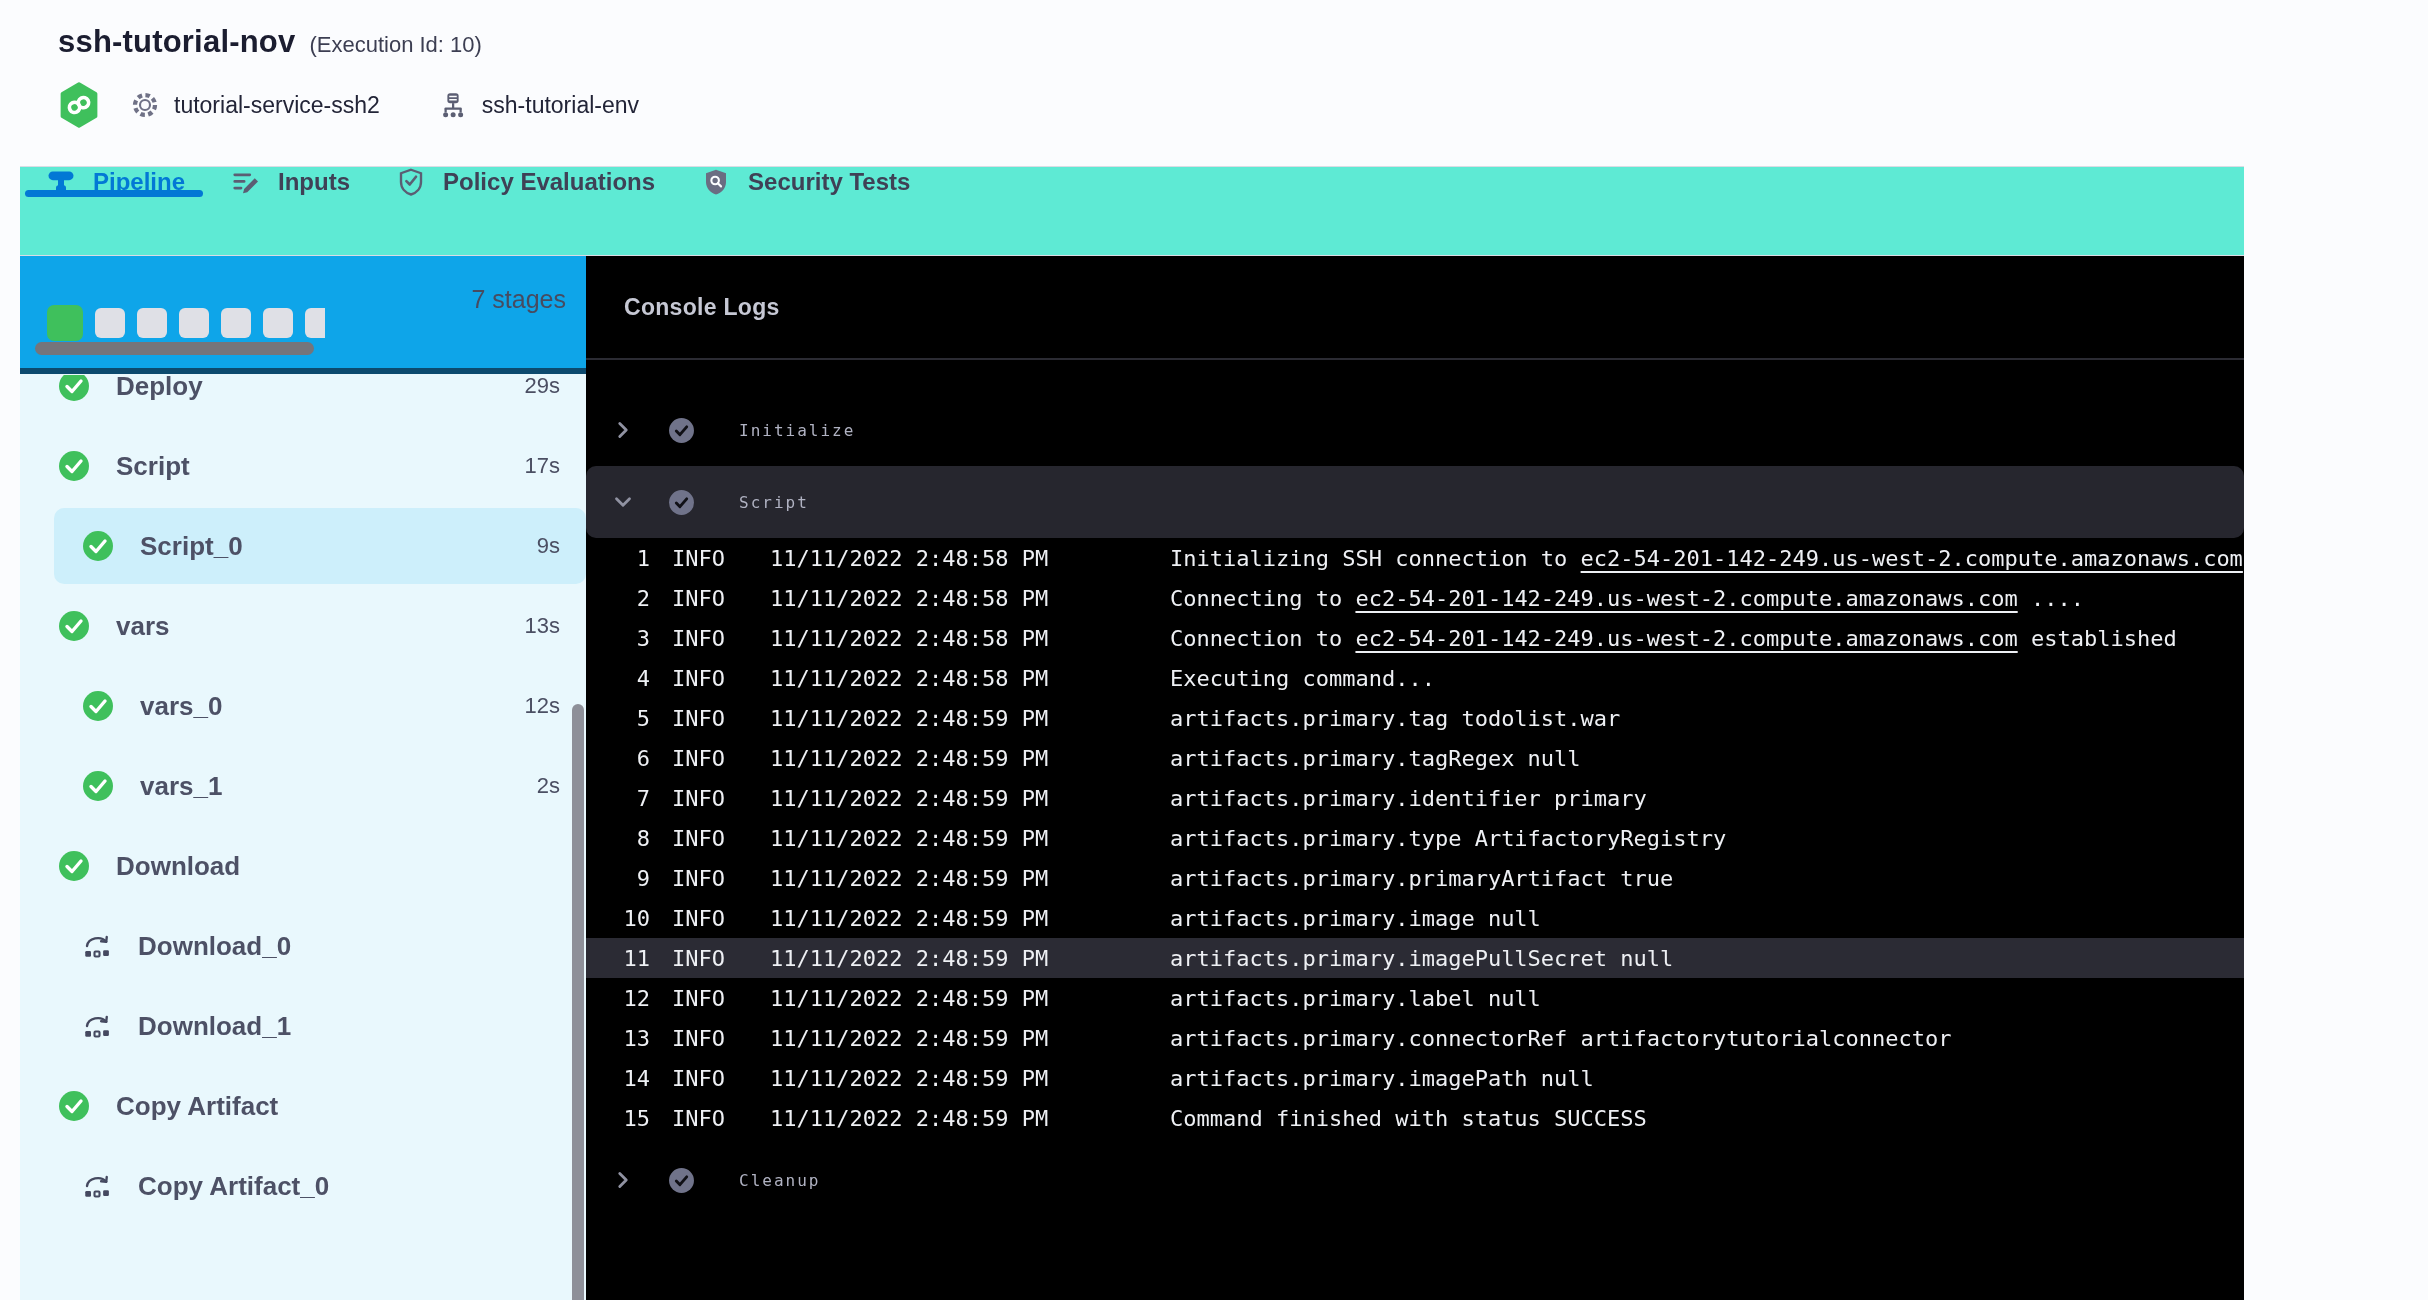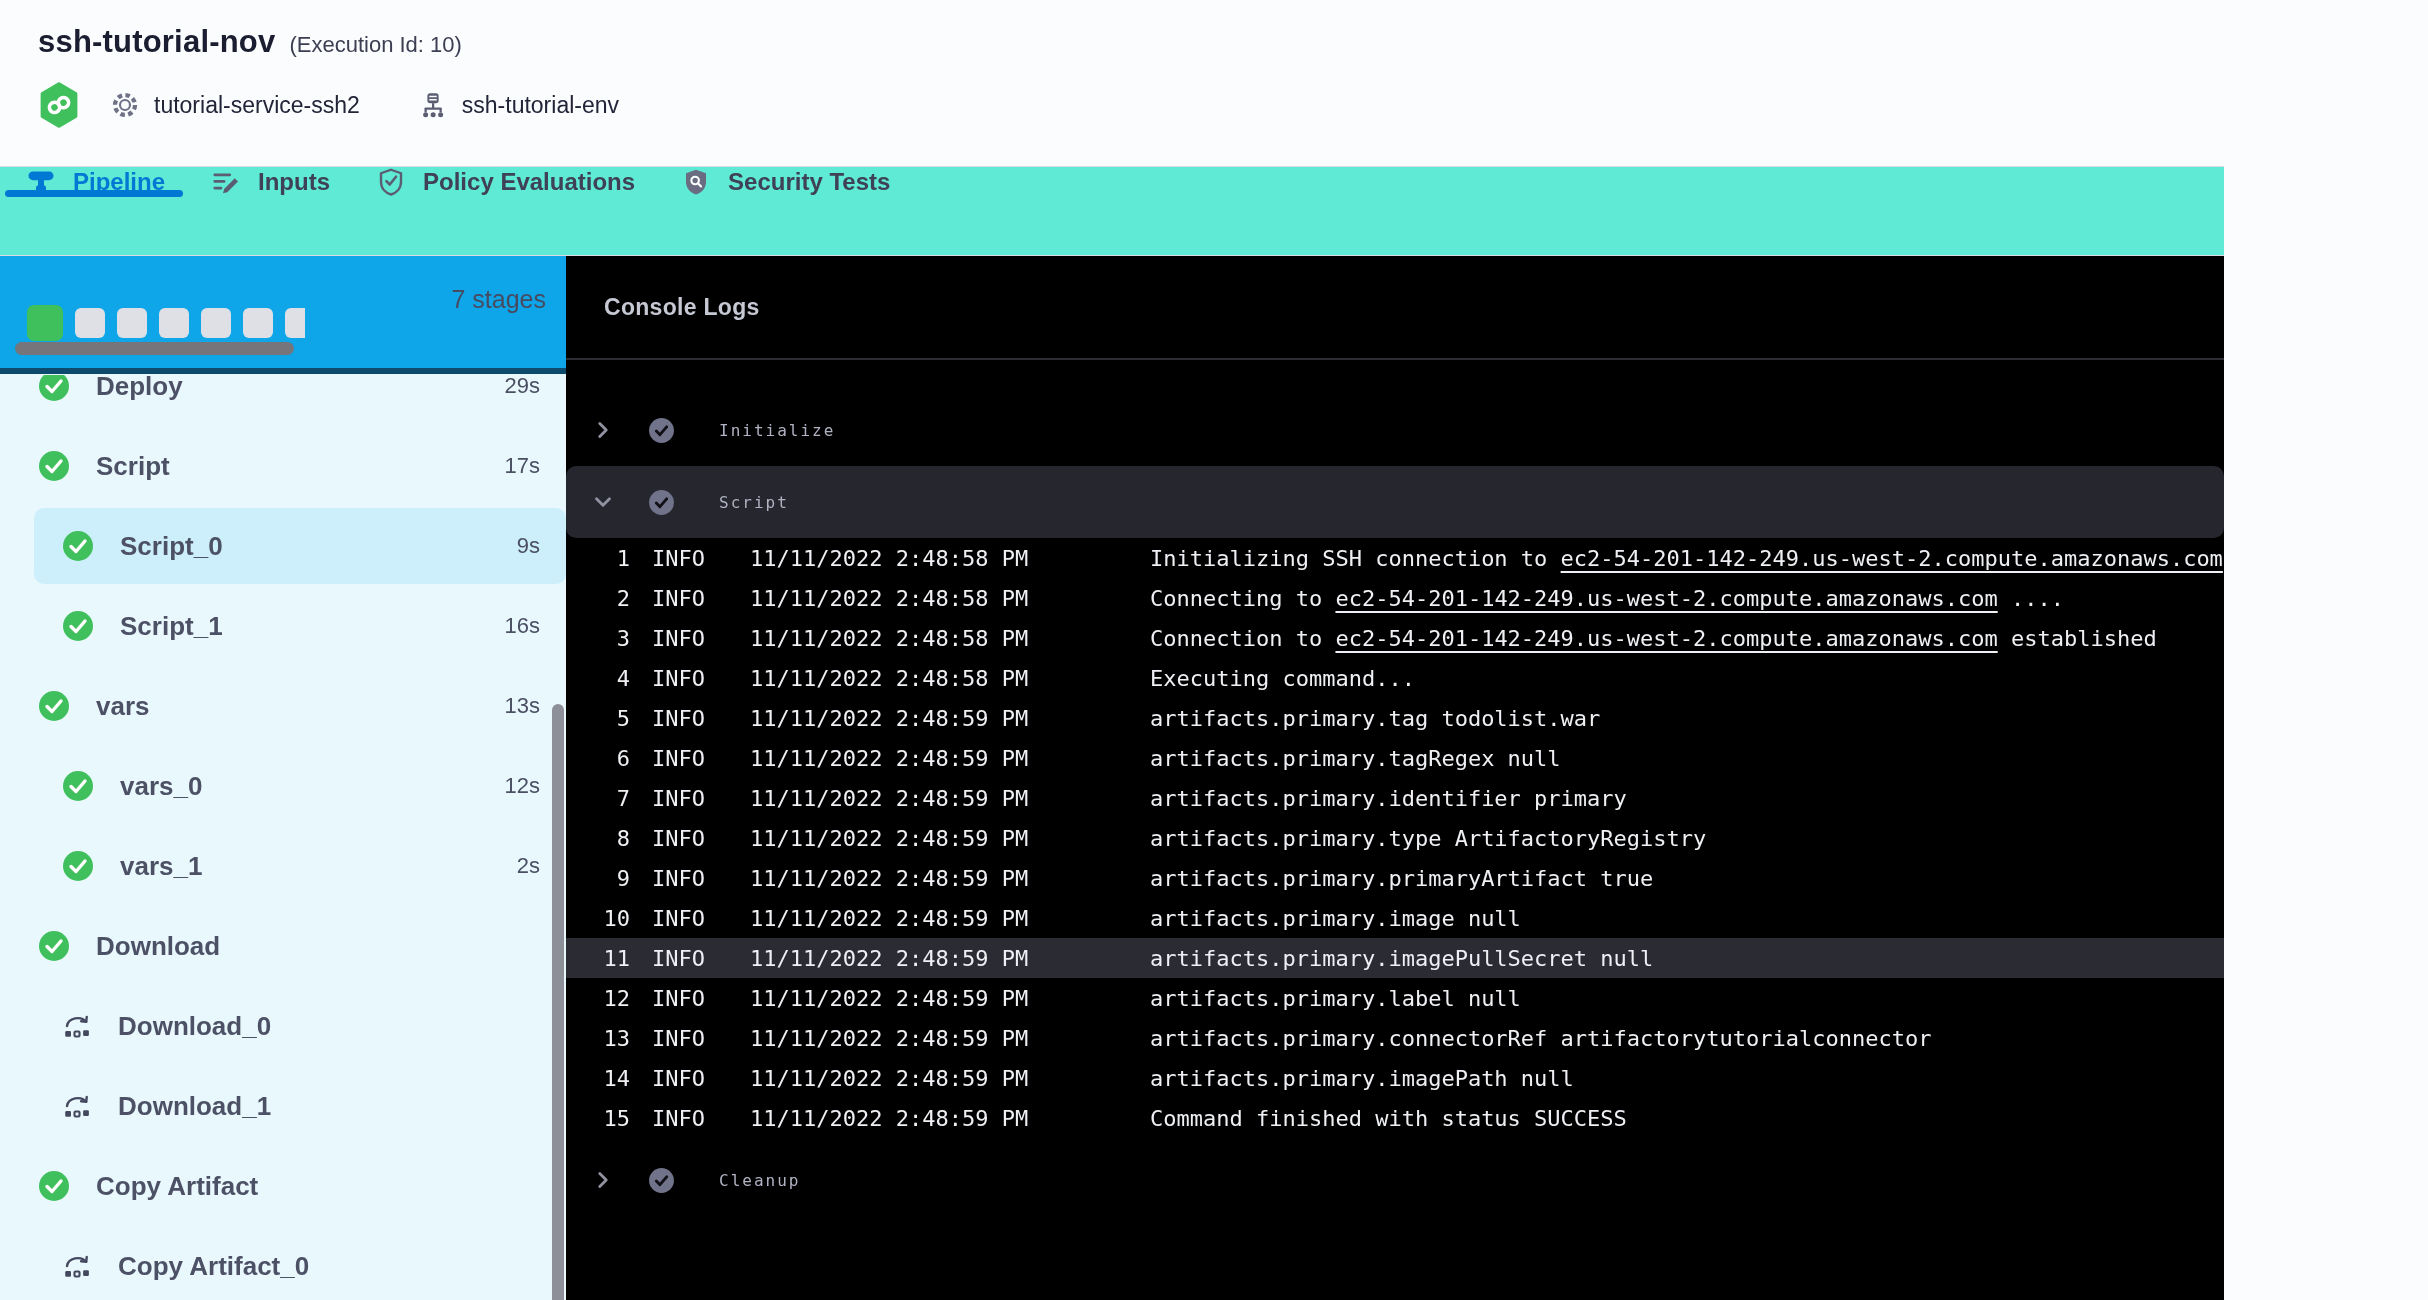--- a/index.html
+++ b/index.html
@@ -1,18 +1,18 @@
 <!DOCTYPE html>
 <html><head>
 <meta charset="utf-8">
 <style>
   * { margin:0; padding:0; box-sizing:border-box; }
   html,body { width:2428px; height:1300px; overflow:hidden; background:#fbfcfe;
               font-family:"Liberation Sans", sans-serif; }
-  .app { width:2224px; height:1300px; position:relative; }
+  .app { width:2224px; height:1300px; position:relative;margin-left:20px; }
 
   
   .header { height:166px; padding:24px 0 0 38px; background:#fbfcfe; }
   .title-row { display:flex; align-items:baseline; }
   .title-row h1 { font-size:31px; font-weight:700; color:#1b1d30; letter-spacing:.2px; }
   .exec-id { margin-left:14px; font-size:22px; color:#3c3e52; }
   .meta-row { margin-top:22px; display:flex; align-items:center; }
   .badge { width:42px; height:46px; display:inline-flex; }
   .gearwrap { margin-left:30px; display:inline-flex; }
   .meta-label { margin-left:14px; font-size:23px; color:#222437; }
@@ -208,30 +208,20 @@
           <div class="stage-row child selected">
             <span class="sicon">
               <svg viewBox="0 0 32 32" width="32" height="32">
                 <circle cx="16" cy="16" r="15" fill="#3fc05c"></circle>
                 <polyline points="9,16.5 14,21.5 23,11" fill="none" stroke="#ffffff" stroke-width="3.4" stroke-linecap="round" stroke-linejoin="round"></polyline>
               </svg>
             </span>
             <span class="slabel">Script_0</span>
             <span class="sdur">9s</span>
           </div>
-          <div class="stage-row child">
-            <span class="sicon">
-              <svg viewBox="0 0 32 32" width="32" height="32">
-                <circle cx="16" cy="16" r="15" fill="#3fc05c"></circle>
-                <polyline points="9,16.5 14,21.5 23,11" fill="none" stroke="#ffffff" stroke-width="3.4" stroke-linecap="round" stroke-linejoin="round"></polyline>
-              </svg>
-            </span>
-            <span class="slabel">Script_1</span>
-            <span class="sdur">16s</span>
-          </div>
           <div class="stage-row">
             <span class="sicon">
               <svg viewBox="0 0 32 32" width="32" height="32">
                 <circle cx="16" cy="16" r="15" fill="#3fc05c"></circle>
                 <polyline points="9,16.5 14,21.5 23,11" fill="none" stroke="#ffffff" stroke-width="3.4" stroke-linecap="round" stroke-linejoin="round"></polyline>
               </svg>
             </span>
             <span class="slabel">vars</span>
             <span class="sdur">13s</span>
           </div>

